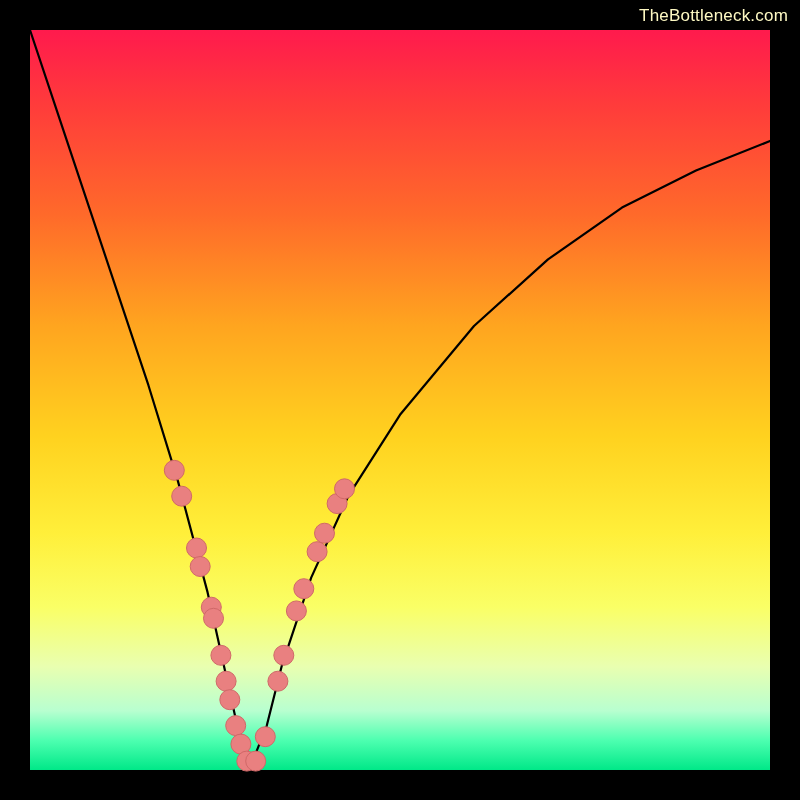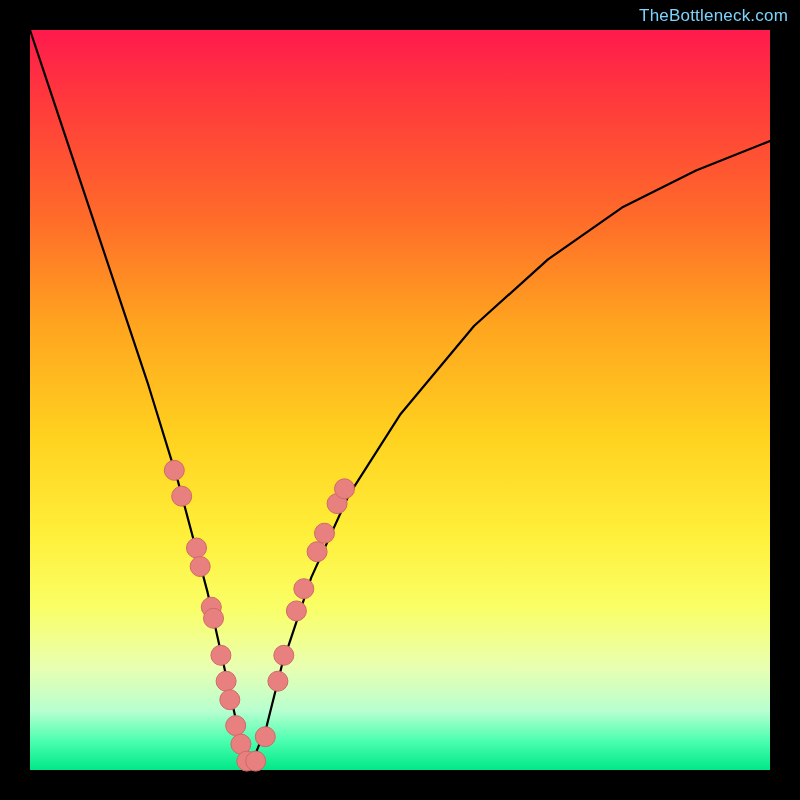--- a/index.html
+++ b/index.html
@@ -27,21 +27,21 @@
       #faff66 78%,
       #e9ffb0 86%,
       #b8ffd0 92%,
       #4dffb0 96%,
       #00e888 100%);
   }
   .watermark {
     position: absolute;
     top: 6px;
     right: 12px;
-    color: #7dd3fc;
+    color: #fef9c3;
     font-size: 17px;
     letter-spacing: 0.2px;
     user-select: none;
   }
   svg.plot {
     position: absolute;
     left: 30px;
     top: 30px;
     width: 740px;
     height: 740px;

